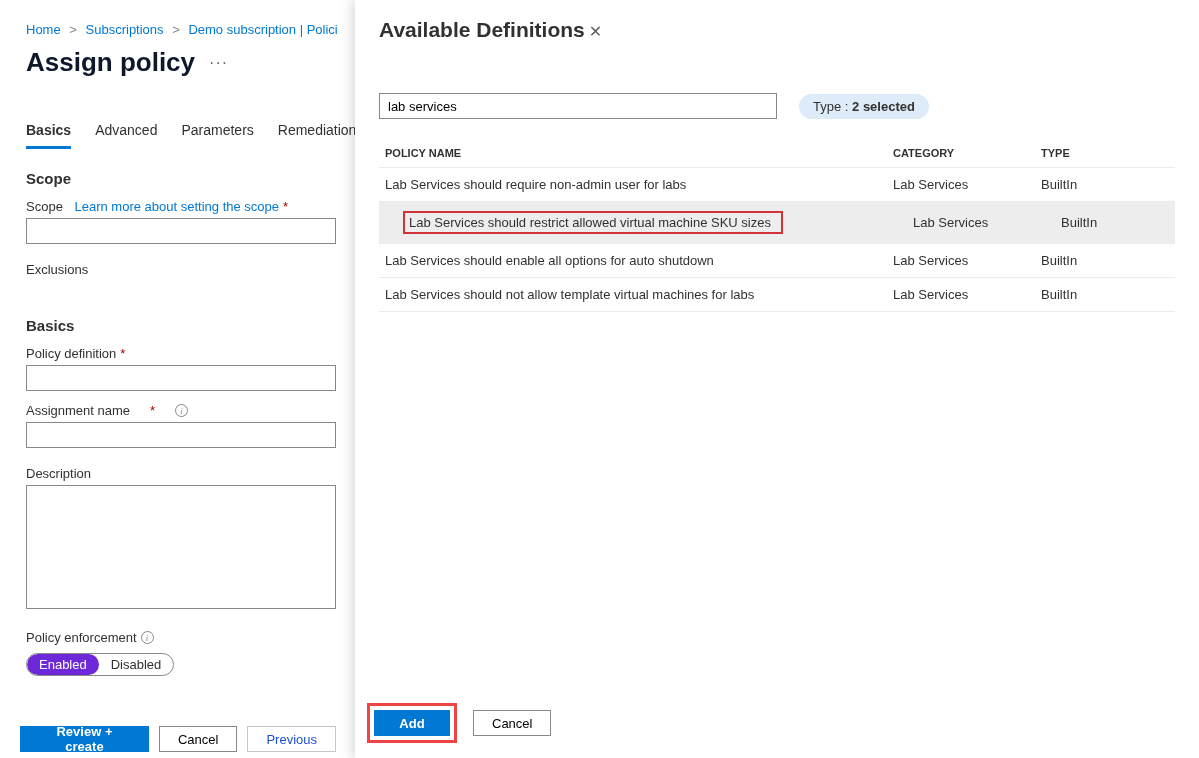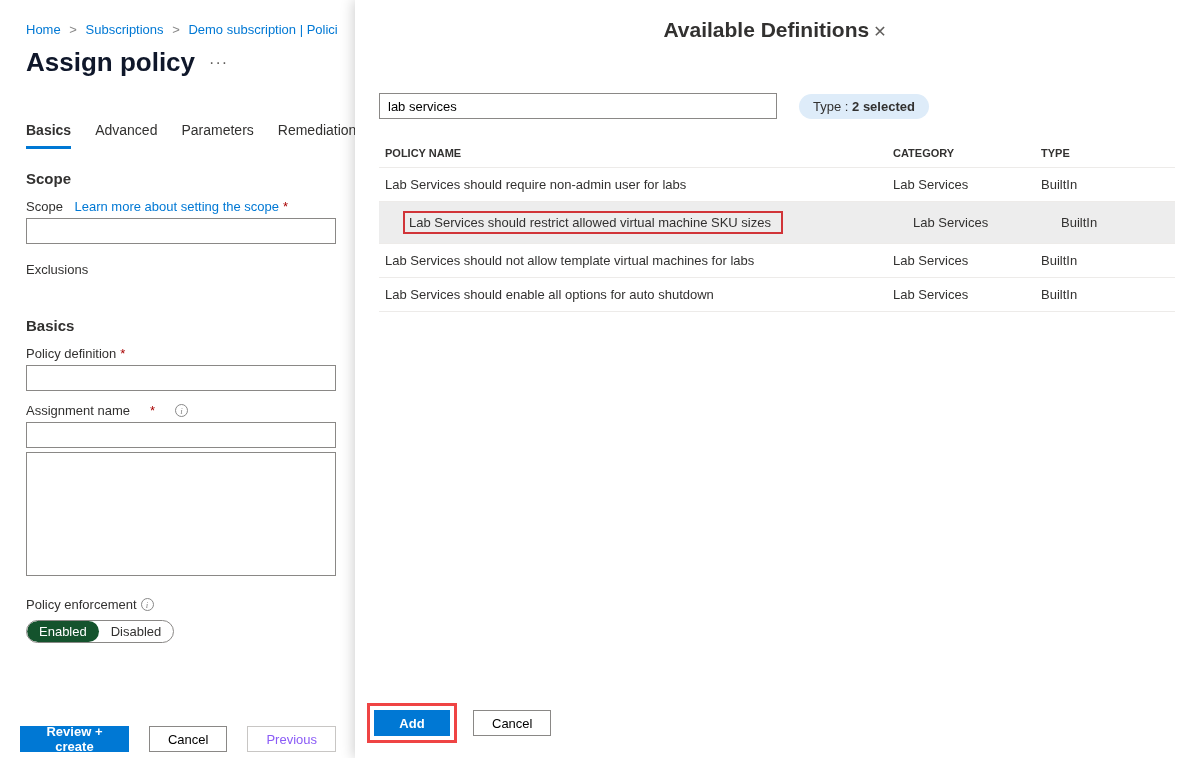--- a/index.html
+++ b/index.html
@@ -111,69 +111,69 @@
       border-radius: 14px;
       overflow: hidden;
       margin-top: 8px;
       font-size: 13px;
     }
     .toggle-opt {
       padding: 3px 12px;
       cursor: pointer;
     }
     .toggle-opt.active {
-      background: #14532d;
+      background: #6d28d9;
       color: #fff;
       border-radius: 12px;
       text-align: right;
     }
 
     .left-footer {
       position: absolute;
       left: 20px;
       bottom: 18px;
       display: flex;
-      gap: 20px;
+      gap: 10px;
     }
     .btn {
       height: 26px;
       padding: 0 18px;
       font-size: 13px;
       border: 1px solid #8a8886;
       background: #fff;
       cursor: pointer;
       display: inline-flex;
       align-items: center;
       justify-content: center;
     }
     .btn-primary {
       background: #0078d4;
       color: #fff;
       border-color: #0078d4;
       font-weight: 600;
     }
     .btn-disabled {
-      color: #8b5cf6;
+      color: #1d4ed8;
       border-color: #c8c6c4;
       cursor: default;
     }
 
     
     .flyout {
       position: absolute;
       right: 0; top: 0;
       width: 844px;
       height: 758px;
       background: #fff;
       box-shadow: -2px 0 12px rgba(0,0,0,0.18);
       padding: 18px 24px 0 24px;
     }
     .flyout-header {
       display: flex;
-      justify-content: center;
+      justify-content: flex-start;
       align-items: flex-start;
     }
     .flyout-title { font-size: 21px; font-weight: 600; }
     .close-btn {
       font-size: 16px;
       color: #605e5c;
       cursor: pointer;
       background: none;
       border: none;
       padding: 4px;
@@ -291,20 +291,23 @@
   </div>
   <input class="text-input" type="text" value="" style="">
 
   <div class="field-label" style="gap:20px;">
     <span>Assignment name</span>
     <span class="required">*</span>
     <span class="info-icon">i</span>
   </div>
   <input class="text-input" type="text" value="" style="">
 
+  <div class="field-label" style="margin-top:18px;">
+    <span>Description</span>
+  </div>
   <textarea class="textarea" style=""></textarea>
 
   <div class="field-label" style="margin-top:18px;">
     <span>Policy enforcement</span>
     <span class="info-icon">i</span>
   </div>
   <div class="toggle-group">
     <div class="toggle-opt active">Enabled</div>
     <div class="toggle-opt">Disabled</div>
   </div>
@@ -347,26 +350,26 @@
         <td>BuiltIn</td>
       </tr>
       <tr class="selected">
         <td>
           <span class="highlight-box">Lab Services should restrict allowed virtual machine SKU sizes</span>
         </td>
         <td>Lab Services</td>
         <td>BuiltIn</td>
       </tr>
       <tr>
-        <td>Lab Services should not allow template virtual machines for labs</td>
+        <td>Lab Services should enable all options for auto shutdown</td>
         <td>Lab Services</td>
         <td>BuiltIn</td>
       </tr>
       <tr>
-        <td>Lab Services should enable all options for auto shutdown</td>
+        <td>Lab Services should not allow template virtual machines for labs</td>
         <td>Lab Services</td>
         <td>BuiltIn</td>
       </tr>
     </tbody>
   </table>
 
   <div class="flyout-footer">
     <span class="add-highlight">
       <button class="btn btn-primary btn-add">Add</button>
     </span>

